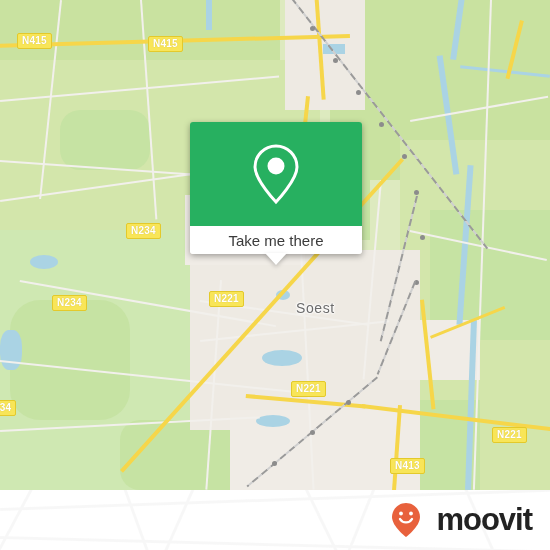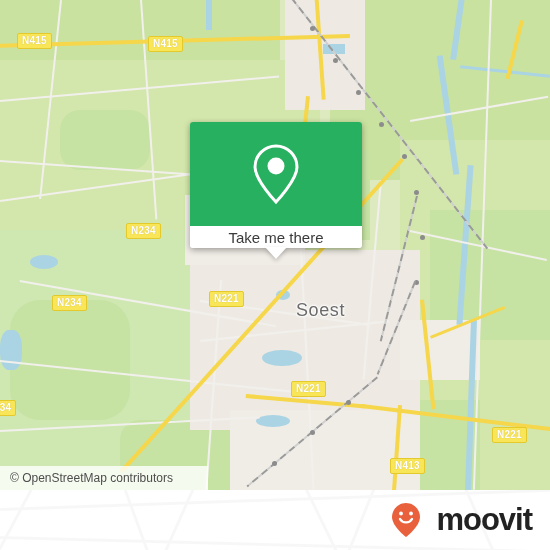--- a/index.html
+++ b/index.html
@@ -34,37 +34,37 @@
   .railstop{position:absolute;width:5px;height:5px;border-radius:50%;background:#8c8c8c;}
 
   
   .shield{
     position:absolute;background:#f8e558;border:1px solid #e3c92b;border-radius:2px;
     color:#ffffff;font-size:10px;font-weight:bold;line-height:14px;
     padding:0 4px;letter-spacing:.2px;white-space:nowrap;
     text-shadow:0 0 1px rgba(120,100,0,.35);
   }
   .place-label{
-    position:absolute;color:#6b6b6b;font-size:18px;letter-spacing:.6px;
+    position:absolute;color:#6b6b6b;font-size:14px;letter-spacing:.6px;
     text-shadow:1px 0 2px #fff,-1px 0 2px #fff,0 1px 2px #fff,0 -1px 2px #fff;
     white-space:nowrap;
   }
 
   
   .card{
     position:absolute;left:190px;top:122px;width:172px;
     border-radius:3px;overflow:visible;
     box-shadow:0 2px 6px rgba(0,0,0,.35);
   }
   .card-top{
     background:#27b060;height:104px;border-radius:3px 3px 0 0;
     display:flex;align-items:center;justify-content:center;
   }
   .card-bottom{
-    background:#ffffff;height:22px;border-radius:0 0 3px 3px;
+    background:#ffffff;height:28px;border-radius:0 0 3px 3px;
     display:flex;align-items:center;justify-content:center;
     color:#3b3b3b;font-size:15px;
   }
   .card-pointer{
     position:absolute;left:50%;bottom:-11px;margin-left:-11px;
     width:0;height:0;border-left:11px solid transparent;border-right:11px solid transparent;
     border-top:12px solid #ffffff;
     filter:drop-shadow(0 2px 2px rgba(0,0,0,.22));
   }
 
@@ -179,23 +179,20 @@
     <div class="shield" style="left:17px;top:33px;">N415</div>
     <div class="shield" style="left:148px;top:36px;">N415</div>
     <div class="shield" style="left:126px;top:223px;">N234</div>
     <div class="shield" style="left:52px;top:295px;">N234</div>
     <div class="shield" style="left:209px;top:291px;">N221</div>
     <div class="shield" style="left:291px;top:381px;">N221</div>
     <div class="shield" style="left:492px;top:427px;">N221</div>
     <div class="shield" style="left:390px;top:458px;">N413</div>
     <div class="shield" style="left:-11px;top:400px;">234</div>
 
-    <div class="osm">
-      <span>© OpenStreetMap contributors</span>
-    </div>
   </div>
 
   <div class="card">
     <div class="card-top">
       <svg width="52" height="64" viewBox="0 0 52 64">
         <path d="M26 4 C14.4 4 5 13.4 5 25 C5 38 26 60 26 60 C26 60 47 38 47 25 C47 13.4 37.6 4 26 4 Z" fill="none" stroke="#ffffff" stroke-width="3"></path>
         <circle cx="26" cy="24" r="8.5" fill="#ffffff"></circle>
       </svg>
     </div>
     <div class="card-bottom">

